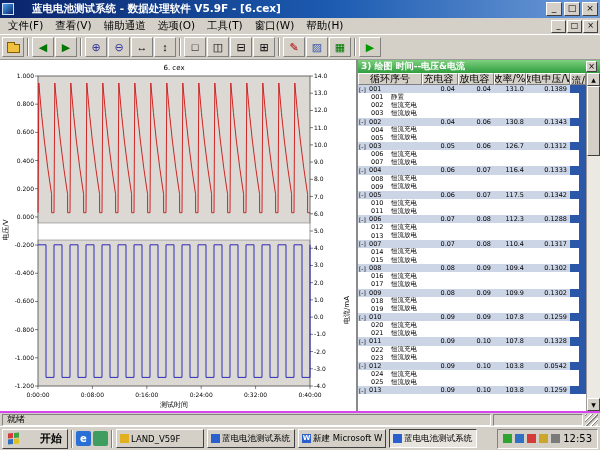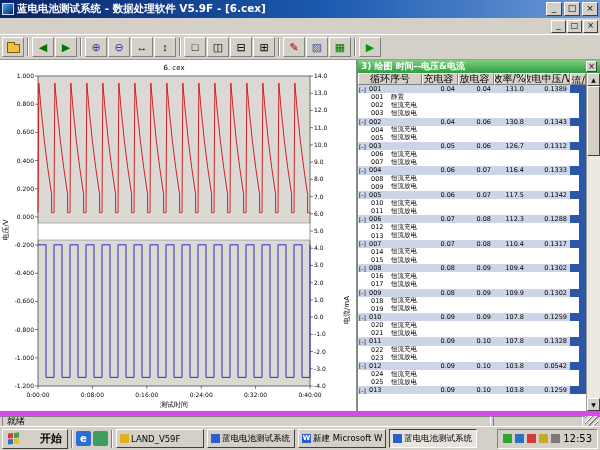--- a/index.html
+++ b/index.html
@@ -1,20 +1,20 @@
 <!DOCTYPE html>
 <html><head>
 <meta charset="utf-8">
 <style>
 *{box-sizing:border-box;margin:0;padding:0}
 html,body{width:600px;height:450px;overflow:hidden}
 body{font-family:"DejaVu Sans","Liberation Sans",sans-serif;background:#d4d0c8;font-size:11px}
 .screen{width:600px;height:450px;display:flex;flex-direction:column}
 
-.titlebar{height:18px;flex:none;background:linear-gradient(90deg,#0a246a,#1c5bb0 55%,#6f9bd8);display:flex;align-items:center;padding:0 2px;gap:3px}
+.titlebar{height:18px;flex:none;background:linear-gradient(90deg,#0a246a,#1c5bb0 55%,#6f9bd8);display:flex;align-items:center;padding:0 2px;gap:18px}
 .app-icon{width:12px;height:12px;flex:none;background:linear-gradient(135deg,#49a3f0,#0a246a);border:1px solid #cfe0f8}
 .title-text{color:#fff;font-weight:bold;font-size:10.5px;white-space:nowrap;overflow:hidden;flex:1}
 .winbtns{display:flex;gap:2px;flex:none}
 .winbtn{width:16px;height:14px;background:#d4d0c8;border:1px solid;border-color:#fff #404040 #404040 #fff;font-size:9px;line-height:11px;text-align:center;color:#000}
 
 .menubar{height:17px;flex:none;background:#d4d0c8;display:flex;align-items:center;padding:0 2px;border-bottom:1px solid #fff}
 .menu-item{padding:1px 6px;font-size:10.5px;white-space:nowrap}
 .mdibtns{margin-left:auto;display:flex;gap:1px}
 .mdibtn{width:15px;height:13px;background:#d4d0c8;border:1px solid;border-color:#fff #404040 #404040 #fff;font-size:8px;line-height:10px;text-align:center}
 
@@ -52,21 +52,21 @@
 .indent{width:13px;flex:none}
 .rid2{width:20px;flex:none}
 .rlabel{flex:none}
 .spacer{flex:1;min-width:0}
 
 .scrollbar{width:14px;flex:none;background:#ece9e2;display:flex;flex-direction:column;border-left:1px solid #9a9a9a}
 .sbtn{height:13px;flex:none;background:#d4d0c8;border:1px solid;border-color:#fff #404040 #404040 #fff;font-size:6px;display:flex;align-items:center;justify-content:center}
 .sthumb{height:70px;flex:none;background:#d4d0c8;border:1px solid;border-color:#fff #404040 #404040 #fff}
 .strack{flex:1}
 
-.statusbar{height:15px;flex:none;background:#d4d0c8;display:flex;align-items:center;gap:2px;padding:1px 2px;border-top:6px solid #d946ef}
+.statusbar{height:15px;flex:none;background:#d4d0c8;display:flex;align-items:center;gap:2px;padding:1px 2px;border-top:2px solid #d946ef}
 .spanel{border:1px solid;border-color:#808080 #fff #fff #808080;height:12px;font-size:9px;padding:0 4px;display:flex;align-items:center;white-space:nowrap;overflow:hidden}
 .spanel.grow{flex:1}
 .spanel.w90{width:90px}
 .grip{width:13px;height:12px;background:repeating-linear-gradient(135deg,#fff 0 1px,#808080 1px 2px,#d4d0c8 2px 4px)}
 
 .taskbar{height:24px;flex:none;background:#d4d0c8;border-top:1px solid #fff;display:flex;align-items:center;gap:3px;padding:0 2px}
 .startbtn{height:20px;flex:none;border:1px solid;border-color:#fff #404040 #404040 #fff;background:#d4d0c8;display:flex;align-items:center;gap:21px;padding:0 5px;font-weight:bold;font-size:11px}
 .winflag{width:11px;height:11px;display:grid;grid-template-columns:1fr 1fr;grid-template-rows:1fr 1fr;gap:1px;transform:skewY(-6deg)}
 .wf1{background:#d43b3b}.wf2{background:#3fa33f}.wf3{background:#2f6fc4}.wf4{background:#e0c020}
 .qicon{width:15px;height:15px;flex:none;border-radius:2px;color:#fff;font-size:10px;font-weight:bold;display:flex;align-items:center;justify-content:center}
@@ -87,20 +87,29 @@
     <span class="app-icon"></span>
     <span class="title-text">蓝电电池测试系统 - 数据处理软件 V5.9F - [6.cex]</span>
     <span class="winbtns">
       <span class="winbtn">_</span>
       <span class="winbtn">□</span>
       <span class="winbtn">×</span>
     </span>
   </div>
 
   <div class="menubar">
+    <span style="display:flex">
+        <span class="menu-item">文件(F)</span>
+        <span class="menu-item">查看(V)</span>
+        <span class="menu-item">辅助通道</span>
+        <span class="menu-item">选项(O)</span>
+        <span class="menu-item">工具(T)</span>
+        <span class="menu-item">窗口(W)</span>
+        <span class="menu-item">帮助(H)</span>
+      </span>
     <span class="mdibtns">
       <span class="mdibtn">_</span>
       <span class="mdibtn">□</span>
       <span class="mdibtn">×</span>
     </span>
   </div>
 
   <div class="toolbar">
       <button class="tbtn">
         <span class="folder-icon"></span>

